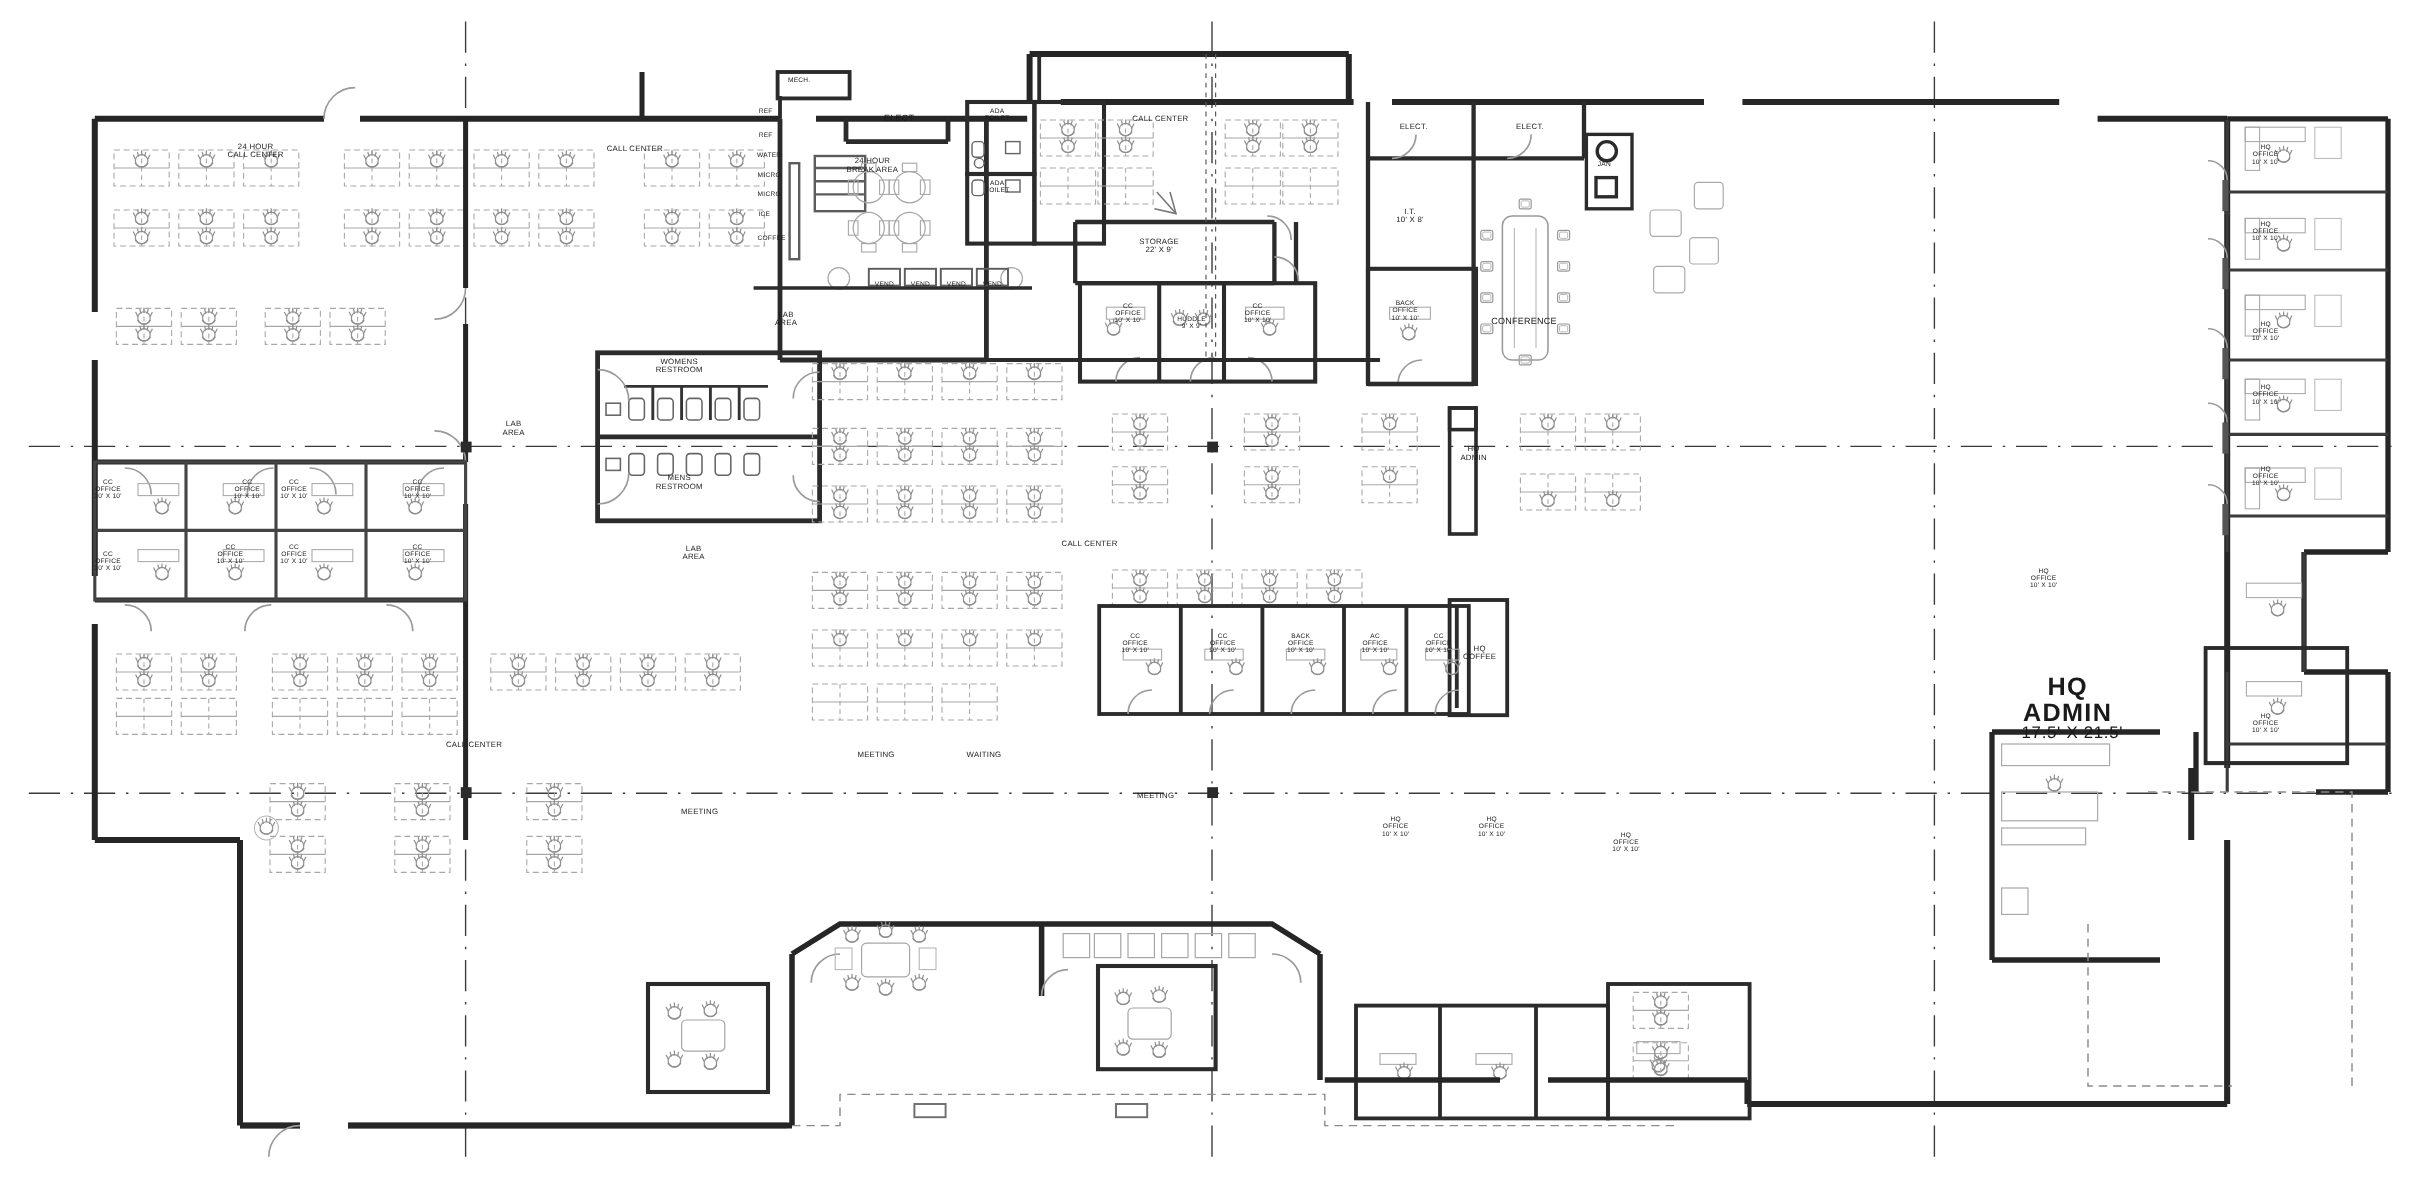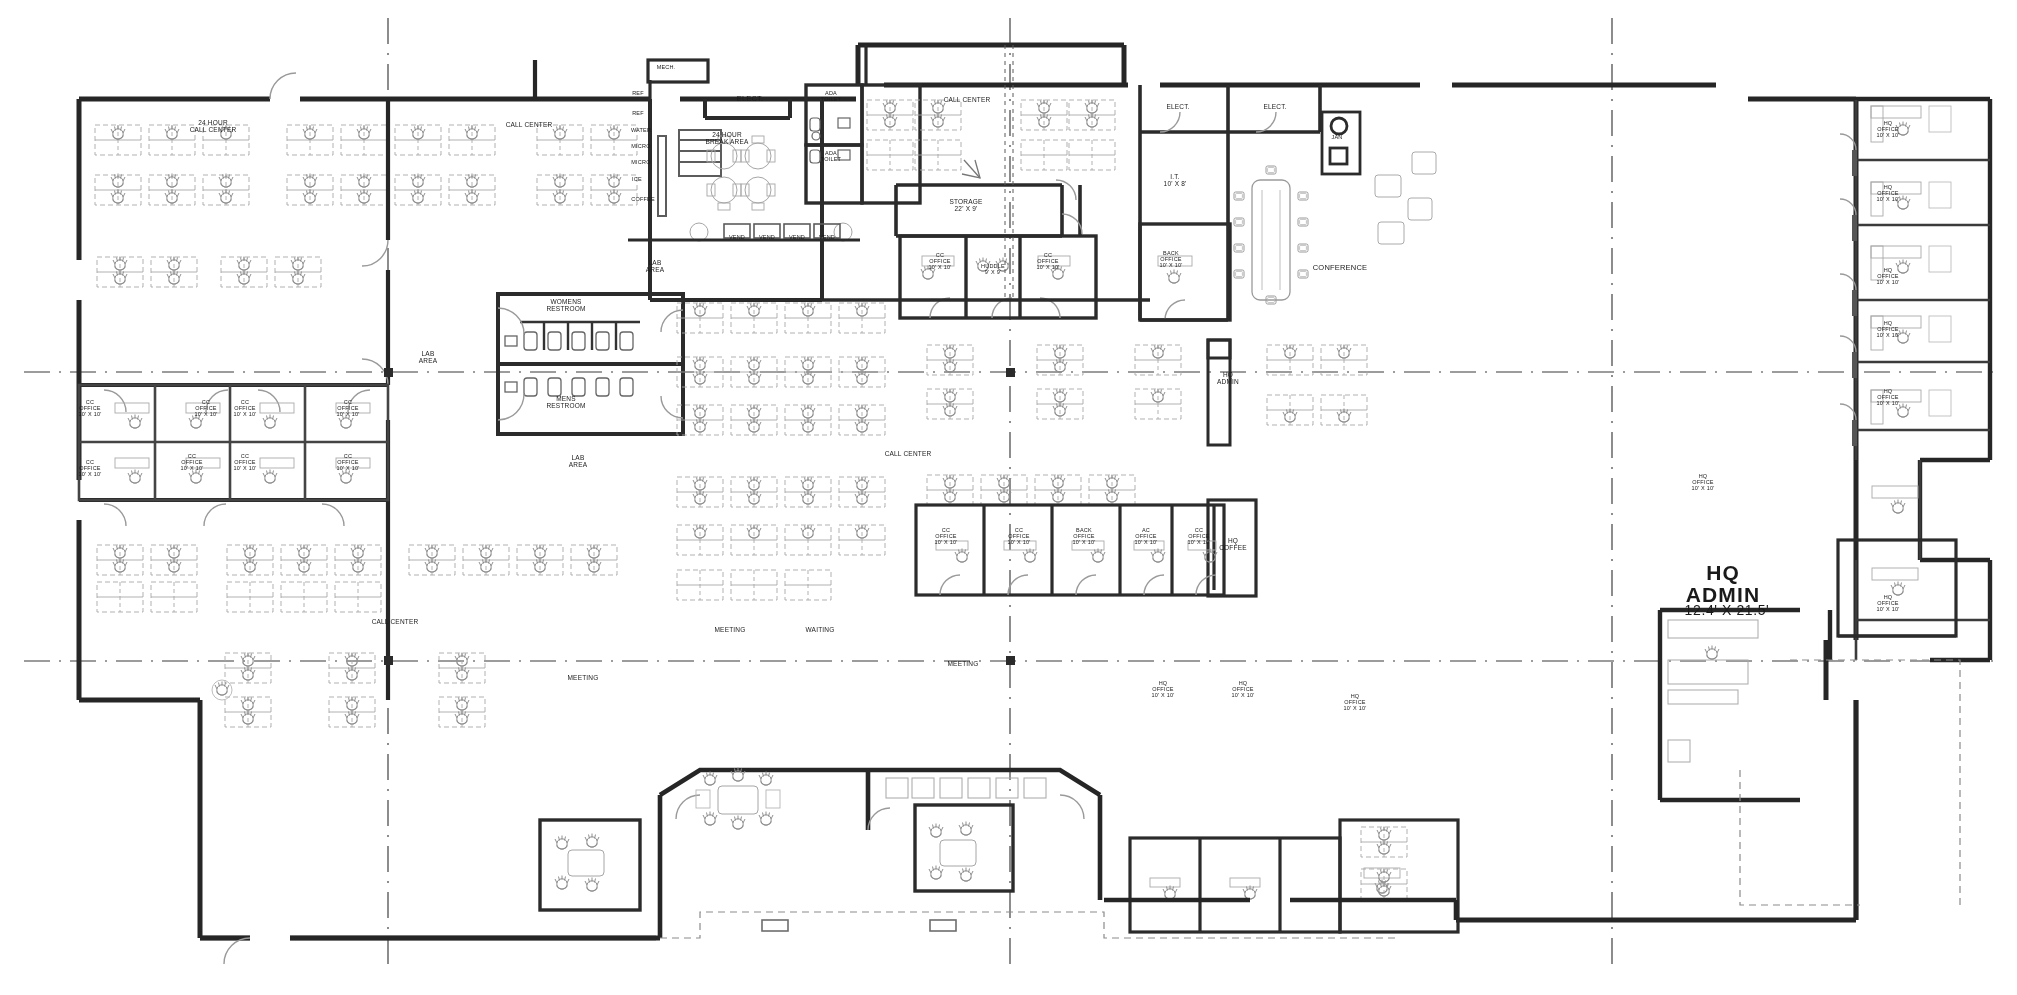--- a/index.html
+++ b/index.html
@@ -1112,21 +1112,21 @@
 OFFICE
 10' X 10'</div>
       <div class="lbl t5" style="left: 1171px; top: 260px;">BACK
 OFFICE
 10' X 10'</div>
       <div class="lbl t6" style="left: 1175px; top: 181px;">I.T.
 10' X 8'</div>
       <div class="lbl t6" style="left: 1178px; top: 107px;">ELECT.</div>
       <div class="lbl t6" style="left: 1275px; top: 107px;">ELECT.</div>
       <div class="lbl t5" style="left: 1337px; top: 138px;">JAN</div>
-      <div class="lbl t7" style="left: 1340px; top: 268px;">CONFERENCE</div>
+      <div class="lbl t7" style="left: 1270px; top: 268px;">CONFERENCE</div>
       <div class="lbl t6" style="left: 1228px; top: 379px;">HQ
 ADMIN</div>
       <div class="lbl t6" style="left: 1233px; top: 545px;">HQ
 COFFEE</div>
       <div class="lbl t5" style="left: 946px; top: 537px;">CC
 OFFICE
 10' X 10'</div>
       <div class="lbl t5" style="left: 1019px; top: 537px;">CC
 OFFICE
 10' X 10'</div>
@@ -1134,21 +1134,21 @@
 OFFICE
 10' X 10'</div>
       <div class="lbl t5" style="left: 1146px; top: 537px;">AC
 OFFICE
 10' X 10'</div>
       <div class="lbl t5" style="left: 1199px; top: 537px;">CC
 OFFICE
 10' X 10'</div>
       <div class="lbl t20" style="left: 1723px; top: 584px; font-weight: bold;">HQ
 ADMIN</div>
-      <div class="lbl t14" style="left: 1727px; top: 610px;">12.4' X 21.5'</div>
+      <div class="lbl t14" style="left: 1727px; top: 610px;">17.5' X 21.5'</div>
       <div class="lbl t5" style="left: 1703px; top: 483px;">HQ
 OFFICE
 10' X 10'</div>
       <div class="lbl t5" style="left: 1888px; top: 604px;">HQ
 OFFICE
 10' X 10'</div>
       <div class="lbl t5" style="left: 1888px; top: 130px;">HQ
 OFFICE
 10' X 10'</div>
       <div class="lbl t5" style="left: 1888px; top: 194px;">HQ

